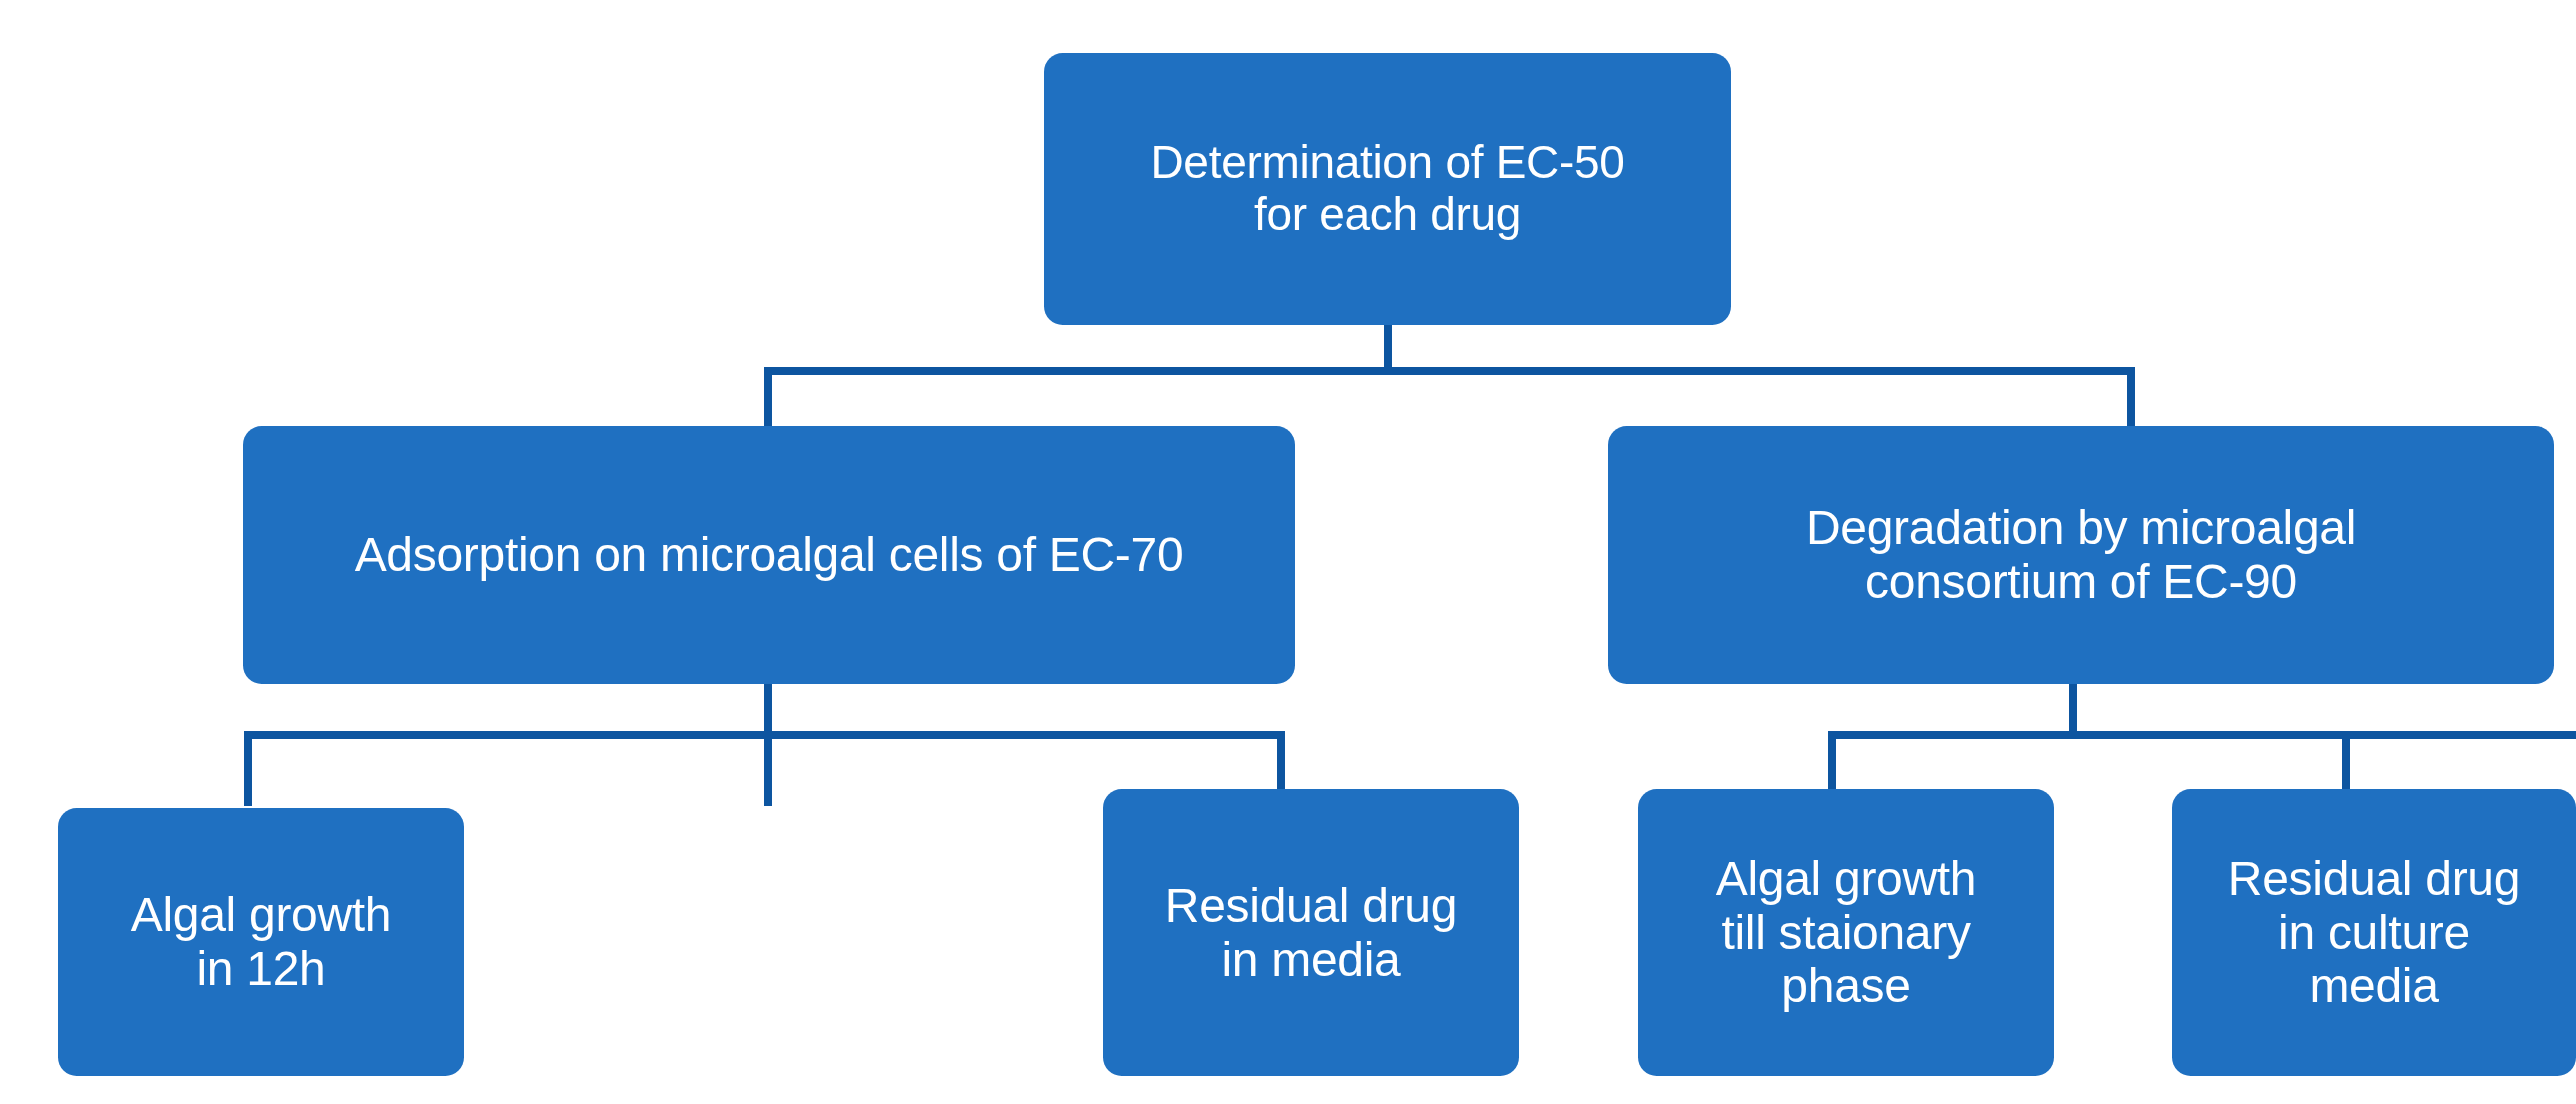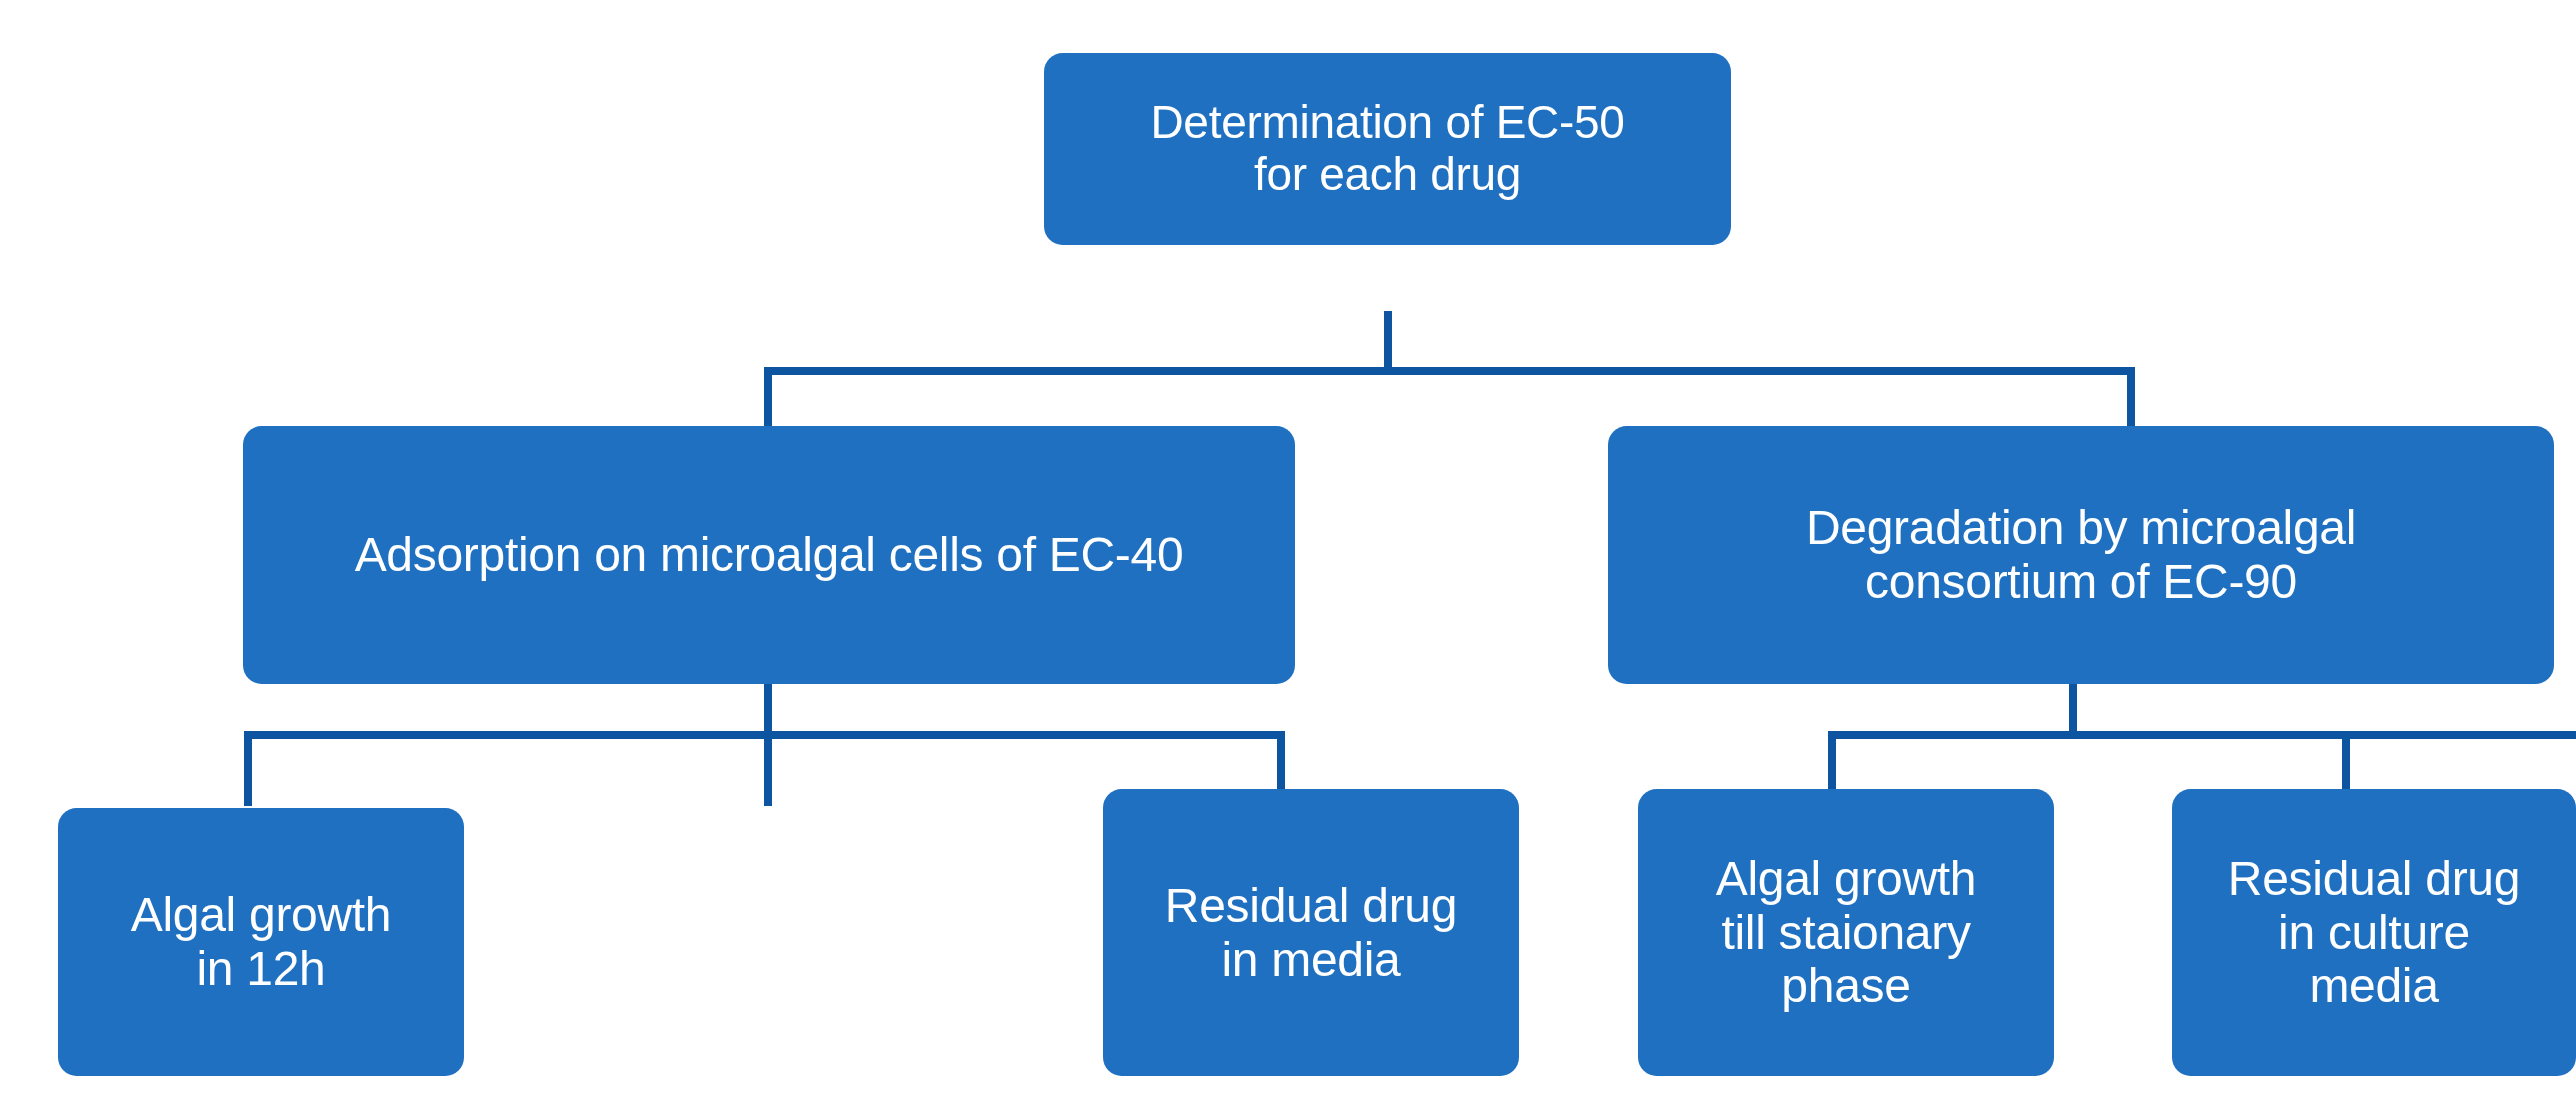--- a/index.html
+++ b/index.html
@@ -19,21 +19,21 @@
     display:flex;
     align-items:center;
     justify-content:center;
     text-align:center;
     box-sizing:border-box;
     line-height:1.12;
     white-space:pre-line;
     letter-spacing:-0.3px;
   }
   
-  #n-root{ left:1044px; top:53px; width:687px; height:192px; font-size:46px; }
+  #n-root{ left:1044px; top:53px; width:687px; height:272px; font-size:46px; }
   
   #n-ads { left:243px;  top:426px; width:1052px; height:258px; font-size:48px; }
   #n-deg { left:1608px; top:426px; width:946px; height:258px; font-size:48px; }
   
   #n-l1 { left:58px;   top:808px; width:406px; height:268px; font-size:48px; }
   #n-l2 { left:580px;  top:789px; width:406px; height:287px; font-size:48px; }
   #n-l3 { left:1103px; top:789px; width:416px; height:287px; font-size:48px; }
   #n-r1 { left:1638px; top:789px; width:416px; height:287px; font-size:48px; }
   #n-r2 { left:2172px; top:789px; width:404px; height:287px; font-size:48px; }
 
@@ -59,21 +59,21 @@
   <div class="conn v" style="left: 1277px; top: 731px; height: 75px; background: rgb(13, 85, 160);"></div>
 
   <div class="conn v" style="left: 2069px; top: 684px; height: 53px; background: rgb(13, 85, 160);"></div>
   <div class="conn h" style="left: 1828px; top: 731px; width: 848px; background: rgb(13, 85, 160);"></div>
   <div class="conn v" style="left: 1828px; top: 731px; height: 75px; background: rgb(13, 85, 160);"></div>
   <div class="conn v" style="left: 2342px; top: 731px; height: 75px; background: rgb(13, 85, 160);"></div>
 
   <div class="node" id="n-root" style="background: rgb(31, 112, 193); color: rgb(255, 255, 255);">Determination of EC-50
 for each drug</div>
 
-  <div class="node" id="n-ads" style="background: rgb(31, 112, 193); color: rgb(255, 255, 255);">Adsorption on microalgal cells of EC-40</div>
+  <div class="node" id="n-ads" style="background: rgb(31, 112, 193); color: rgb(255, 255, 255);">Adsorption on microalgal cells of EC-70</div>
 
   <div class="node" id="n-deg" style="background: rgb(31, 112, 193); color: rgb(255, 255, 255);">Degradation by microalgal
 consortium of EC-90</div>
 
   <div class="node" id="n-l1" style="background: rgb(31, 112, 193); color: rgb(255, 255, 255);">Algal growth
 in 12h</div>
 
 
   <div class="node" id="n-l3" style="background: rgb(31, 112, 193); color: rgb(255, 255, 255);">Residual drug
 in media</div>

